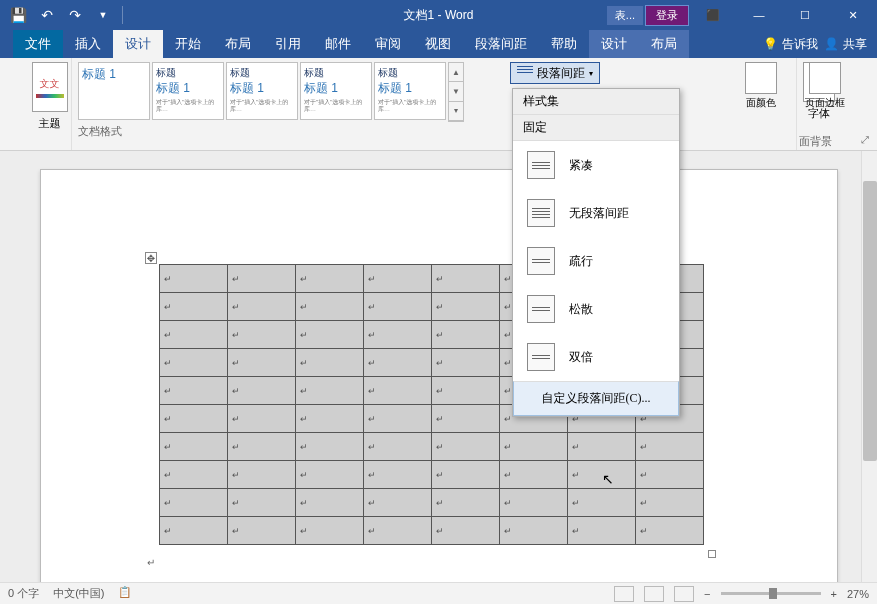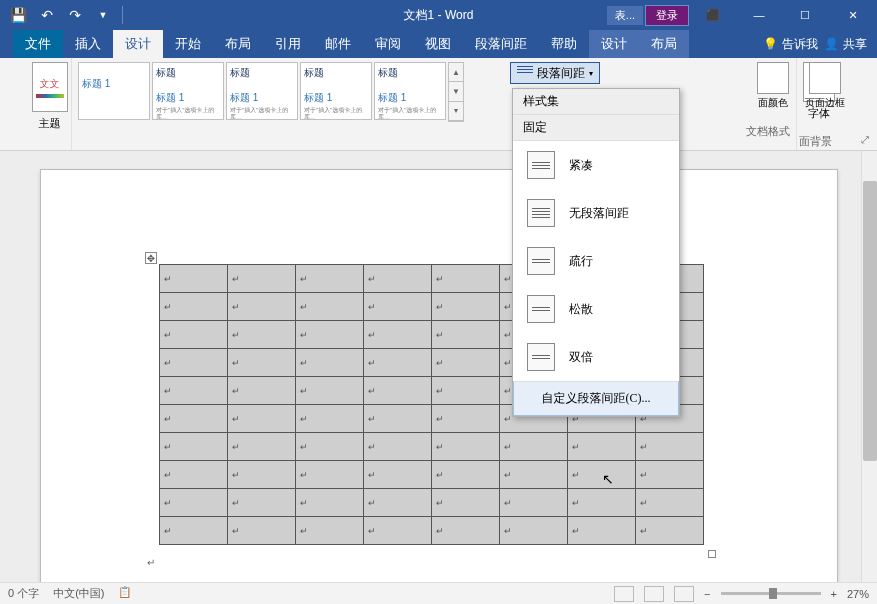--- a/index.html
+++ b/index.html
@@ -20,45 +20,45 @@
 .tab { padding: 0 12px; display: flex; align-items: center; cursor: pointer; }
 .tab-active { background: #f3f3f3; color: #2b579a; }
 .tab-file { background: #0369a1; margin-left: 13px; }
 .tab-context { margin-left: 0; }
 .tab-right { margin-left: auto; display: flex; align-items: center; gap: 6px; padding-right: 10px; }
 .tell-me { display: flex; align-items: center; gap: 4px; font-size: 12px; }
 .share-btn { display: flex; align-items: center; gap: 4px; font-size: 12px; }
 
 .ribbon { height: 93px; background: #f3f3f3; border-bottom: 1px solid #d0d0d0; display: flex; position: relative; }
 .ribbon-group { border-right: 1px solid #e0e0e0; padding: 4px 6px 2px; display: flex; flex-direction: column; }
-.ribbon-group-label { text-align: right; font-size: 11px; color: #666; padding-top: 2px; }
+.ribbon-group-label { text-align: left; font-size: 11px; color: #666; padding-top: 2px; }
 
 .themes-group { width: 44px; align-items: center; margin-left: 28px; }
 .theme-big { width: 36px; height: 50px; border: 1px solid #a0a0a0; background: #fff; display: flex; flex-direction: column; align-items: center; justify-content: center; font-size: 9px; color: #333; }
 .theme-label { font-size: 11px; margin-top: 4px; }
 
 .styles-group { flex: 1; position: relative; }
 .style-gallery { display: flex; gap: 2px; height: 60px; }
 .style-item { width: 72px; height: 58px; border: 1px solid #c0c0c0; background: #fff; padding: 3px; font-size: 8px; color: #333; overflow: hidden; }
 .style-item-title { font-size: 10px; color: #1f3864; font-weight: 500; }
-.style-item-sub { font-size: 10px; color: #2e74b5; margin-top: 11px; }
+.style-item-sub { font-size: 12px; color: #2e74b5; margin-top: 0; }
 .style-item-text { font-size: 6px; color: #777; line-height: 1.1; margin-top: 2px; }
 .gallery-more { width: 16px; display: flex; flex-direction: column; border: 1px solid #c0c0c0; }
 .gallery-more-btn { flex: 1; display: flex; align-items: center; justify-content: center; font-size: 8px; color: #666; border-bottom: 1px solid #c0c0c0; }
 
 .color-font-group { width: 80px; display: flex; flex-direction: row; gap: 6px; padding: 4px; border-right: none; }
 .cf-item { display: flex; flex-direction: column; align-items: center; width: 36px; }
 .cf-icon { width: 32px; height: 40px; border: 1px solid #999; background: #fff; display: flex; align-items: center; justify-content: center; font-size: 18px; }
 .cf-label { font-size: 11px; margin-top: 4px; }
 
 .spacing-btn { position: absolute; left: 510px; top: 4px; height: 22px; border: 1px solid #2b579a; background: #d4e1f1; padding: 0 6px; display: flex; align-items: center; gap: 4px; font-size: 12px; }
 .spacing-icon-sm { width: 16px; height: 14px; display: inline-flex; flex-direction: column; gap: 2px; }
 .spacing-icon-sm span { height: 1px; background: #2b579a; }
 
-.page-bg-group { position: absolute; right: 30px; top: 4px; display: flex; gap: 8px; }
+.page-bg-group { position: absolute; right: 30px; top: 4px; display: flex; gap: 20px; }
 .pg-item { display: flex; flex-direction: column; align-items: center; width: 44px; font-size: 10px; }
 .pg-icon { width: 32px; height: 32px; border: 1px solid #999; background: #fff; }
 .pg-label { margin-top: 2px; text-align: center; }
 .page-bg-label { position: absolute; right: 45px; top: 76px; font-size: 11px; color: #666; }
 
 .ribbon-collapse { position: absolute; right: 8px; bottom: 4px; font-size: 10px; color: #666; }
 
 .dropdown { position: absolute; left: 512px; top: 88px; width: 168px; background: #fff; border: 1px solid #b0b0b0; box-shadow: 2px 2px 6px rgba(0,0,0,0.3); z-index: 100; font-size: 12px; }
 .dd-header { background: #eee; padding: 4px 10px; font-weight: 500; border-bottom: 1px solid #ddd; }
 .dd-item { display: flex; align-items: center; gap: 14px; padding: 10px 14px; cursor: pointer; }

